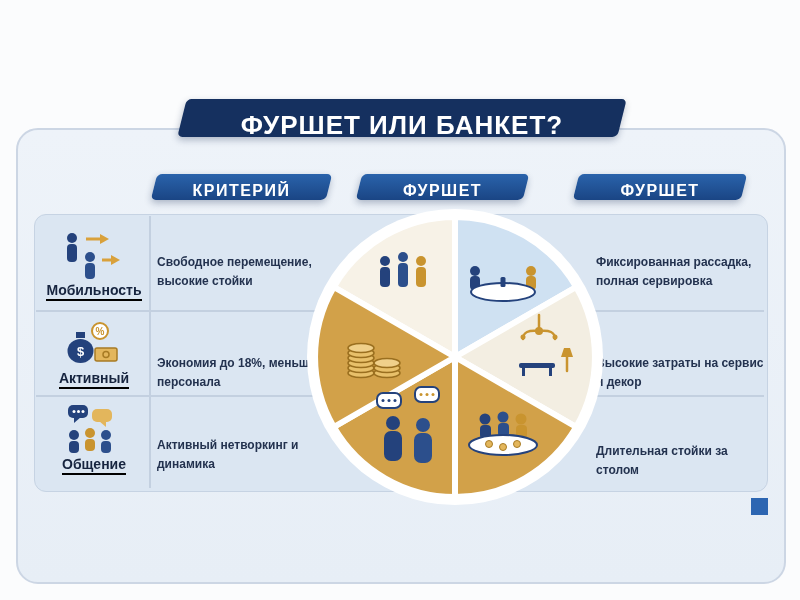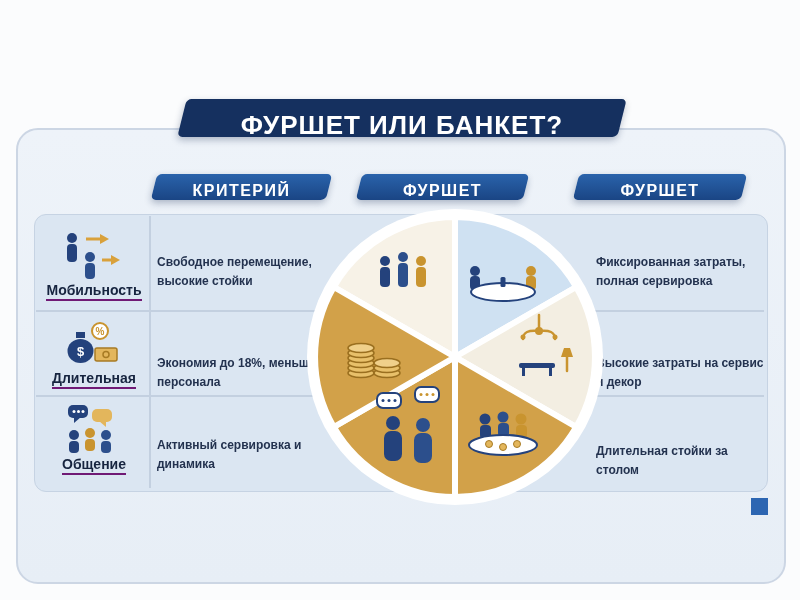--- a/index.html
+++ b/index.html
@@ -34,21 +34,21 @@
   .hbanner .skew{background:linear-gradient(180deg,#2a63ab,#1a4584);}
   .hbanner .lbl{line-height:33px;font-size:16px;letter-spacing:1.5px;}
   #hdr-criterion{left:154px;width:175px;}
   #hdr-buffet{left:359px;width:167px;}
   #hdr-banquet{left:576px;width:168px;}
   .row-icon{position:absolute;left:58px;width:64px;height:54px;}
   .row-label{
     position:absolute;left:40px;width:108px;text-align:center;
     font-size:14px;font-weight:bold;color:#16243f;
   }
-  .row-label span{display:inline-block;border-bottom:2px solid #701a75;padding-bottom:1px;}
+  .row-label span{display:inline-block;border-bottom:2px solid #000000;padding-bottom:1px;}
   .desc{
     position:absolute;font-size:12px;line-height:19px;font-weight:bold;color:#23324f;margin-top:20px;
   }
   .desc.left{left:157px;width:162px;}
   .desc.right{left:596px;width:176px;}
   #pie{position:absolute;left:305px;top:207px;width:300px;height:300px;}
   .decor-square{position:absolute;left:751px;top:498px;width:17px;height:17px;background:#2d66b2;}
 </style>
 </head>
 <body>
@@ -83,52 +83,52 @@
     <rect x="9" y="16" width="10" height="18" rx="4" fill="#24427c"></rect>
   <path d="M28 11 H42" stroke="#d9a13b" stroke-width="3"></path>
     <polygon points="42,6 51,11 42,16" fill="#d9a13b"></polygon>
   <circle cx="32" cy="29" r="5" fill="#2c4f8c"></circle>
     <rect x="27" y="35" width="10" height="16" rx="4" fill="#2c4f8c"></rect>
   <path d="M44 32 H53" stroke="#d9a13b" stroke-width="3"></path>
     <polygon points="53,27 62,32 53,37" fill="#d9a13b"></polygon>
 </svg>
 <div class="row-label" style="top:282px;"><span>Мобильность</span></div>
 <div class="desc left" style="top:233px;">Свободное перемещение, высокие стойки</div>
-<div class="desc right" style="top:233px;">Фиксированная затраты, полная сервировка</div>
+<div class="desc right" style="top:233px;">Фиксированная рассадка, полная сервировка</div>
 
 <svg class="row-icon" style="top:318px;" viewBox="0 0 64 54">
   <rect x="18" y="14" width="9" height="6" fill="#24427c"></rect>
   <ellipse cx="22.5" cy="33" rx="13" ry="12" fill="#24427c"></ellipse>
   <text x="22.5" y="38" text-anchor="middle" font-size="13" font-weight="bold" fill="#ffffff" font-family="Liberation Sans, sans-serif">$</text>
   <circle cx="42" cy="13" r="8" fill="#ffffff" stroke="#c9942f" stroke-width="2"></circle>
   <text x="42" y="17" text-anchor="middle" font-size="10" font-weight="bold" fill="#c9942f" font-family="Liberation Sans, sans-serif">%</text>
   <rect x="37" y="30" width="22" height="13" rx="2" fill="#e3b65c" stroke="#a87b24" stroke-width="1.5"></rect>
   <circle cx="48" cy="36.5" r="3" fill="none" stroke="#a87b24" stroke-width="1.5"></circle>
 </svg>
-<div class="row-label" style="top:370px;"><span>Длительная</span></div>
+<div class="row-label" style="top:370px;"><span>Активный</span></div>
 <div class="desc left" style="top:334px;">Экономия до 18%, меньше персонала</div>
 <div class="desc right" style="top:334px;">Высокие затраты на сервис и декор</div>
 
 <svg class="row-icon" style="top:402px;" viewBox="0 0 64 54">
   <rect x="10" y="3" width="20" height="13" rx="5" fill="#24427c"></rect>
   <polygon points="16,15 16,21 23,15" fill="#24427c"></polygon>
   <circle cx="16" cy="9.5" r="1.5" fill="#ffffff"></circle>
     <circle cx="20.5" cy="9.5" r="1.5" fill="#ffffff"></circle>
     <circle cx="25" cy="9.5" r="1.5" fill="#ffffff"></circle>
   <rect x="34" y="7" width="20" height="13" rx="5" fill="#e3b65c"></rect>
   <polygon points="48,19 48,25 41,19" fill="#e3b65c"></polygon>
   <circle cx="16" cy="33" r="5" fill="#24427c"></circle>
     <rect x="11" y="39" width="10" height="12" rx="4" fill="#24427c"></rect>
   <circle cx="32" cy="31" r="5" fill="#c9942f"></circle>
     <rect x="27" y="37" width="10" height="12" rx="4" fill="#c9942f"></rect>
   <circle cx="48" cy="33" r="5" fill="#2c4f8c"></circle>
     <rect x="43" y="39" width="10" height="12" rx="4" fill="#2c4f8c"></rect>
 </svg>
 <div class="row-label" style="top:456px;"><span>Общение</span></div>
-<div class="desc left" style="top:416px;">Активный сервировка и динамика</div>
+<div class="desc left" style="top:416px;">Активный нетворкинг и динамика</div>
 <div class="desc right" style="top:422px;">Длительная стойки за столом</div>
 
 <svg id="pie" viewBox="0 0 300 300">
   <circle cx="150" cy="150" r="148" fill="#ffffff"></circle>
   <g stroke="#ffffff" stroke-width="6" stroke-linejoin="round">
     <path d="M150 150 L28.8 80 A140 140 0 0 1 150 10 Z" fill="#f7f2e7"></path>
     <path d="M150 150 L150 10 A140 140 0 0 1 271.2 80 Z" fill="#cfe1f2"></path>
     <path d="M150 150 L271.2 80 A140 140 0 0 1 271.2 220 Z" fill="#f3eee2"></path>
     <path d="M150 150 L271.2 220 A140 140 0 0 1 150 290 Z" fill="#d2a149"></path>
     <path d="M150 150 L150 290 A140 140 0 0 1 28.8 220 Z" fill="#d2a149"></path>

